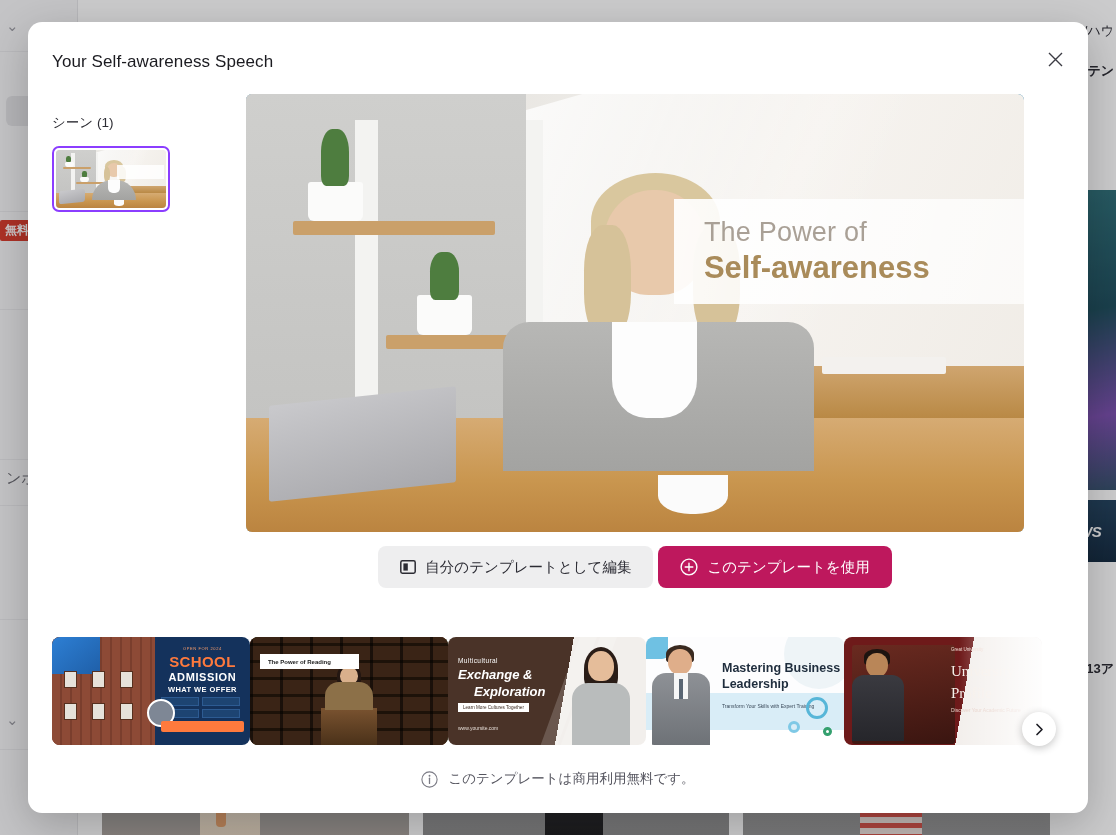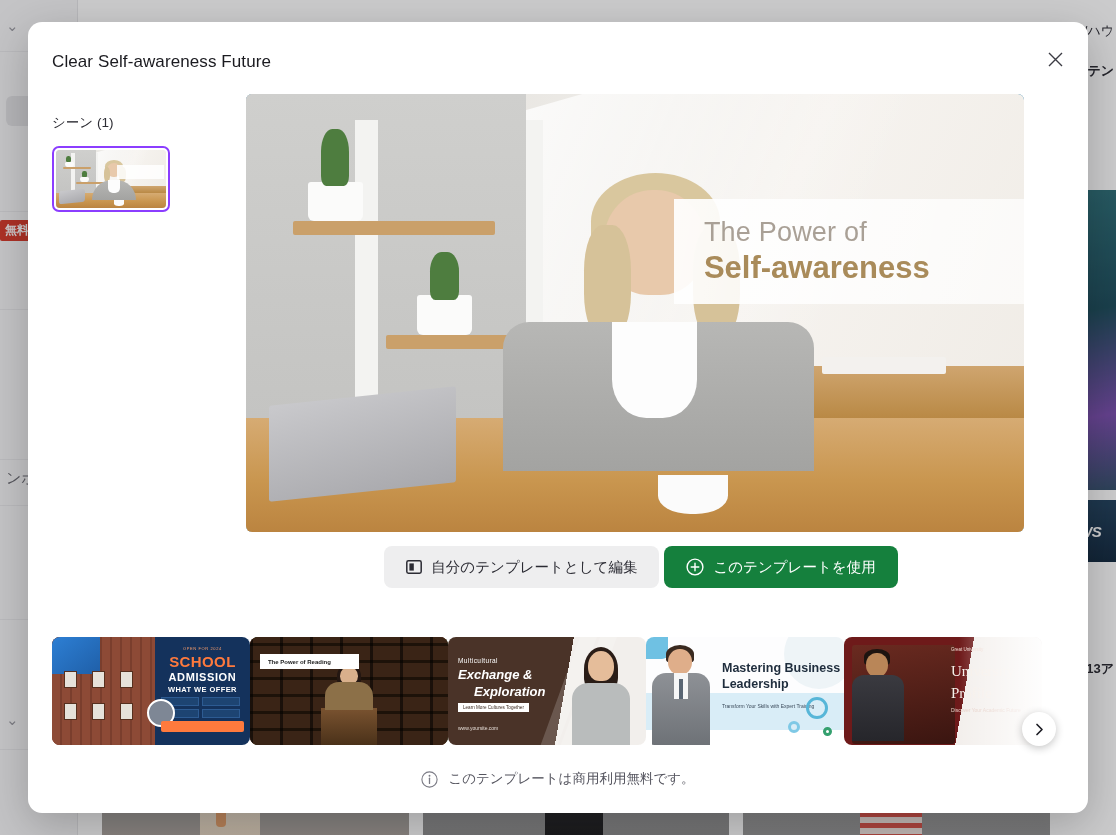--- a/index.html
+++ b/index.html
@@ -176,30 +176,30 @@
   }
   .overlay-line1 { font-size: 27px; color: #a9a096; letter-spacing: .2px; }
   .overlay-line2 { font-size: 31px; color: #a98b5a; font-weight: 700; margin-top: 2px; }
   .caption {
     position: absolute; left: 0; right: 0; bottom: 26px; text-align: center;
     color: #fff; font-size: 14.5px; text-shadow: 0 1px 3px rgba(0,0,0,.55);
   }
 
   
   .actions {
-    position: absolute; left: 224px; top: 524px; width: 778px; height: 42px;
+    position: absolute; left: 218px; top: 524px; width: 778px; height: 42px;
     display: flex; justify-content: center; align-items: center; gap: 5px;
   }
   .btn {
     display: inline-flex; align-items: center; gap: 9px;
     height: 42px; padding: 0 22px; border-radius: 8px; border: none;
     font-size: 14.5px; cursor: pointer; font-family: inherit;
   }
   .btn-secondary { background: #eeeeef; color: #2b2b33; }
-  .btn-primary { background: #15803d; color: #fff; justify-content: flex-end; }
+  .btn-primary { background: #be185d; color: #fff; justify-content: flex-end; }
 
   
   .rec-head {
     position: absolute; left: 24px; top: 576px; right: 24px;
     display: flex; align-items: center; gap: 14px;
   }
   .rec-title { font-size: 14.5px; color: #1f1f26; white-space: nowrap; }
   .rec-rule { flex: 1; height: 1px; background: #e8e8ea; }
 
   .rec-row {
@@ -353,21 +353,21 @@
     <div class="bg-bottom-card bgc3">
       <div class="bg-person-c"></div>
     </div>
   </div>
 </div>
 
 <div class="scrim"></div>
 
 <div class="modal">
 
-  <div class="modal-title">Clear Self-awareness Future</div>
+  <div class="modal-title">Your Self-awareness Speech</div>
 
   <div class="close-btn">
     <svg width="17" height="17" viewBox="0 0 17 17">
       <path d="M2 2 L15 15 M15 2 L2 15" stroke="#3c3c44" stroke-width="1.4" fill="none"></path>
     </svg>
   </div>
 
   <div class="scenes-label">シーン (1)</div>
 
   <div class="scene-thumb">

